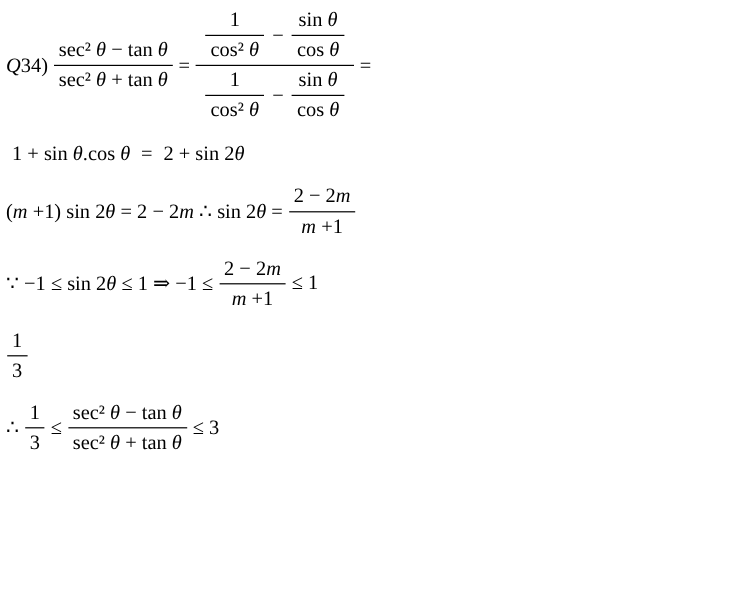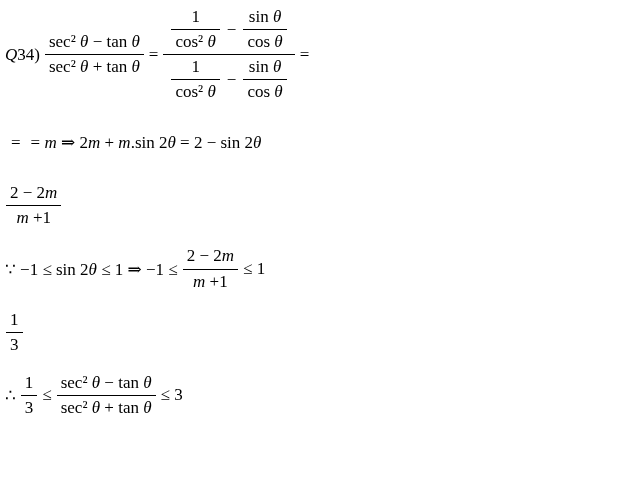--- a/index.html
+++ b/index.html
@@ -18,21 +18,21 @@
     font-family: "Liberation Serif", "DejaVu Serif", serif;
     font-size: 17px;
   }
   .line {
     margin: 0 0 13px 0;
     white-space: nowrap;
   }
   .tok {
     display: inline-block;
     vertical-align: middle;
-    margin: 16px 2px;
+    margin: 0 2px;
     white-space: pre;
   }
   .frac {
     display: inline-flex;
     flex-direction: column;
     vertical-align: middle;
     text-align: center;
     margin: 0 3px;
   }
   .num, .den {
@@ -74,23 +74,25 @@
             </span></span>
           <span class="den"><span class="frac">
               <span class="num">1</span>
               <span class="den">cos² <i>θ</i></span>
             </span><span class="tok">−</span><span class="frac">
               <span class="num">sin <i>θ</i></span>
               <span class="den">cos <i>θ</i></span>
             </span></span>
         </span><span class="tok">=</span></div>
       <div class="line"><span class="frac">
+          <span class="den">1 + sin <i>θ</i>.cos <i>θ</i></span>
         </span><span class="tok">=</span><span class="frac">
-        </span><span class="tok">= <i>m</i> ⇒ 2<i>m</i> + <i>m</i>.sin 2<i>θ</i> = 2 − sin 2<i>θ</i></span></div>
-      <div class="line"><span class="frac">
+          <span class="den">2 + sin 2<i>θ</i></span>
+        </span></div>
+      <div class="line"><span class="tok">(<i>m</i> +1) sin 2<i>θ</i> = 2 − 2<i>m</i> ∴ sin 2<i>θ</i> =</span><span class="frac">
           <span class="num">2 − 2<i>m</i></span>
           <span class="den"><i>m</i> +1</span>
         </span></div>
       <div class="line"><span class="tok">∵ −1 ≤ sin 2<i>θ</i> ≤ 1 ⇒ −1 ≤</span><span class="frac">
           <span class="num">2 − 2<i>m</i></span>
           <span class="den"><i>m</i> +1</span>
         </span><span class="tok">≤ 1</span></div>
       <div class="line"><span class="frac">
           <span class="num">1</span>
           <span class="den">3</span>

